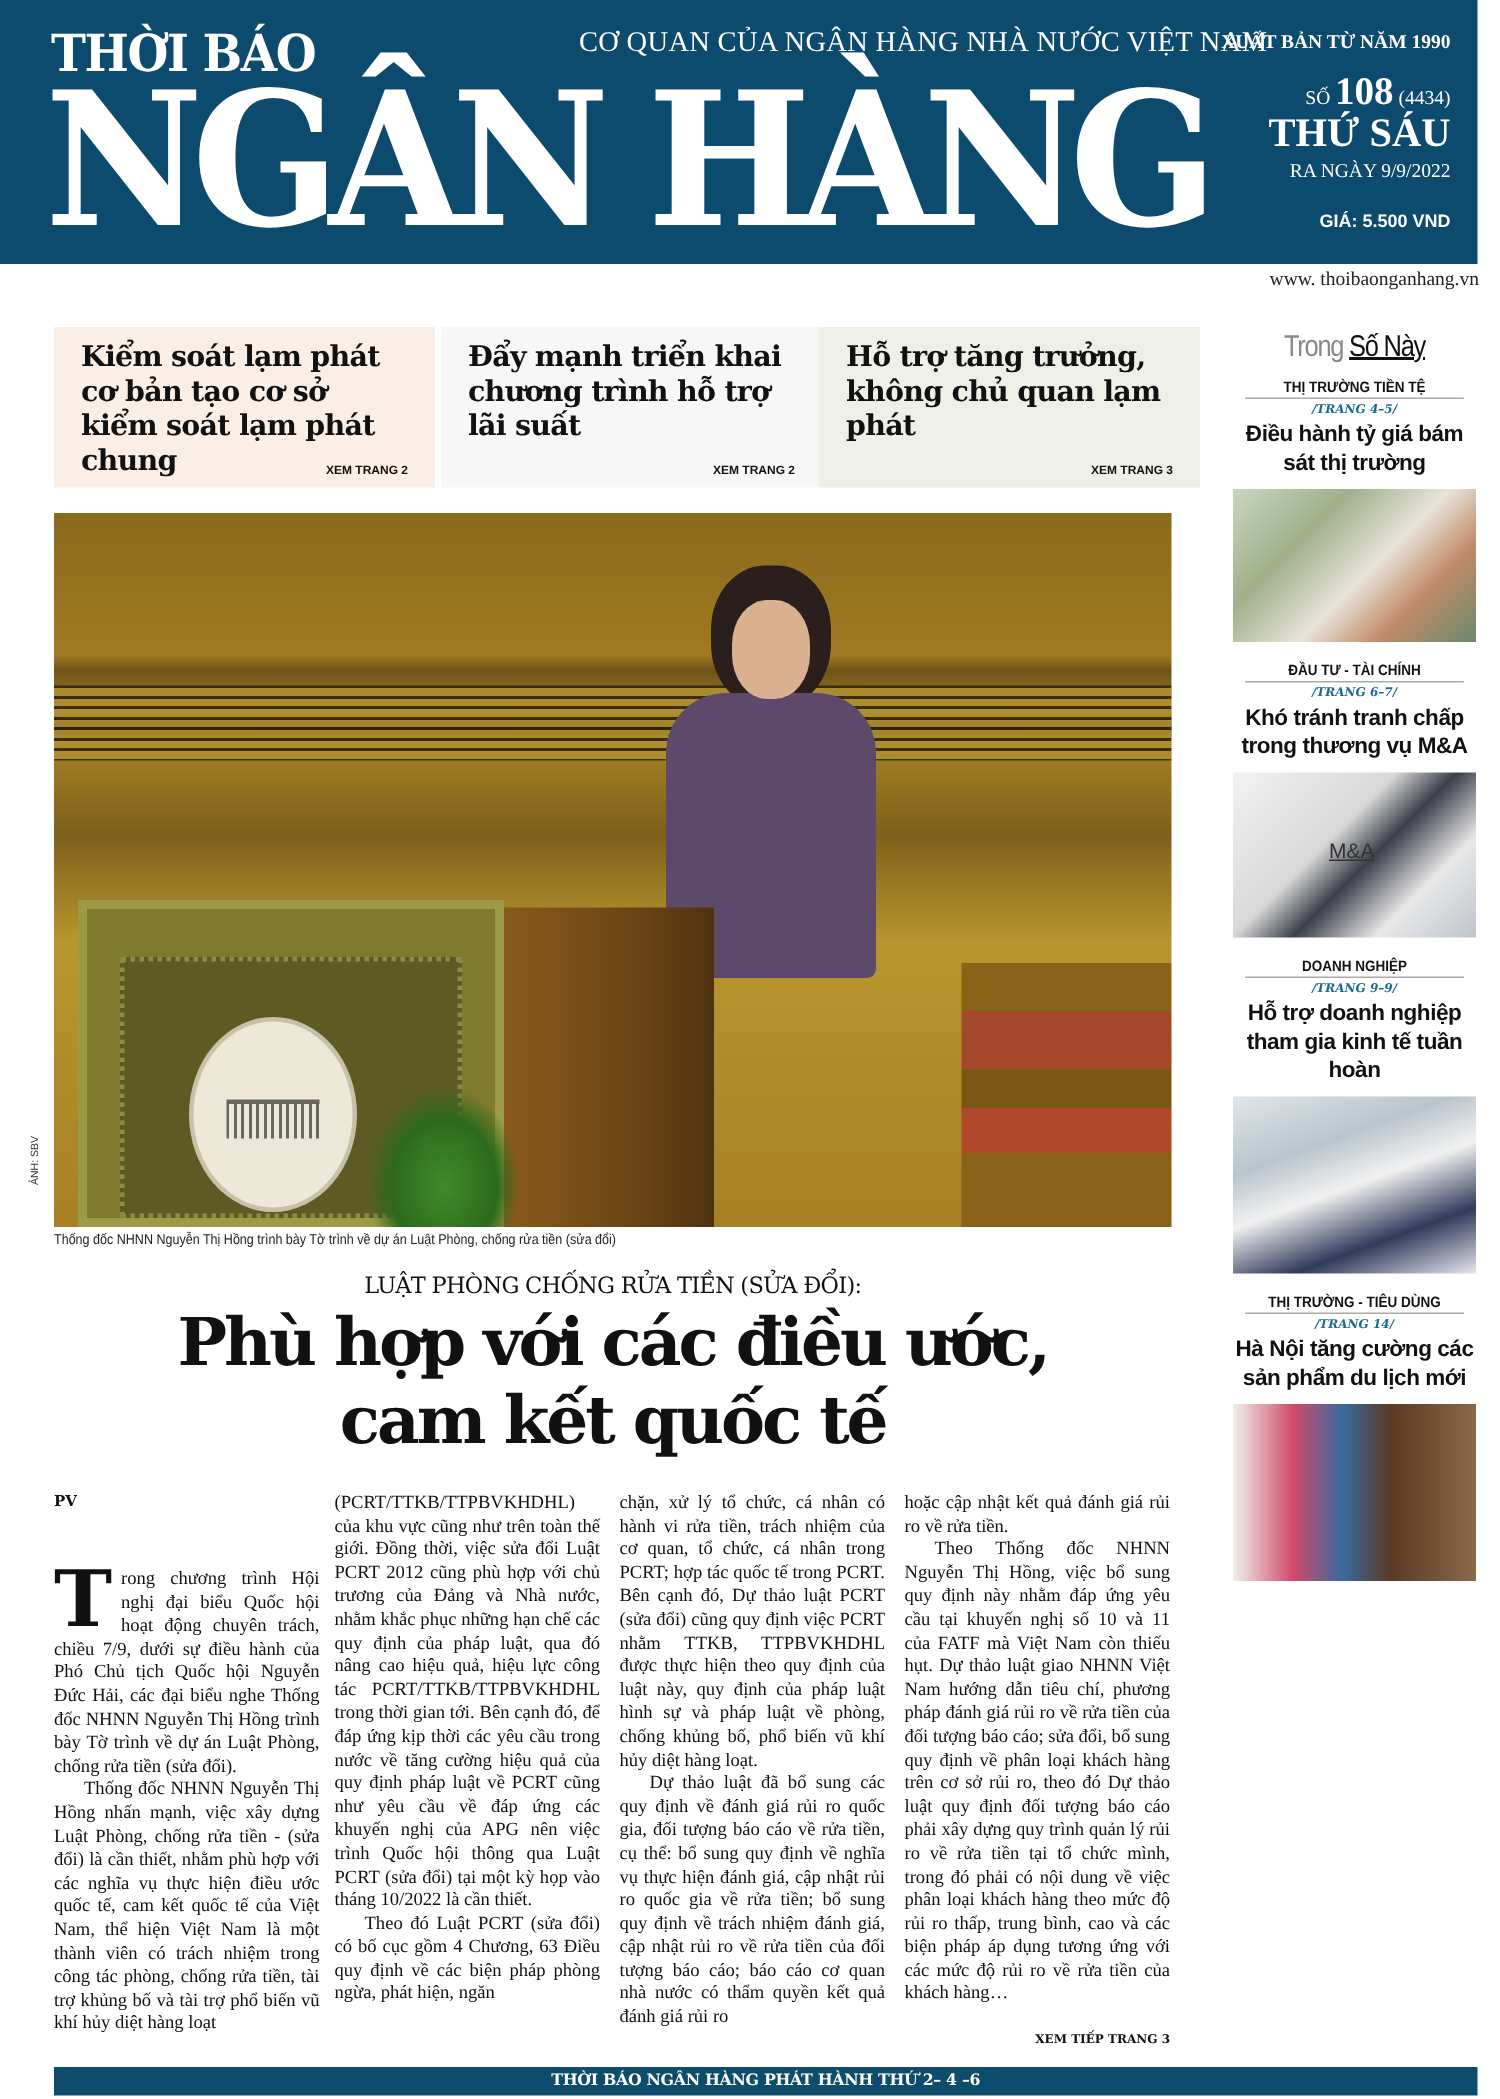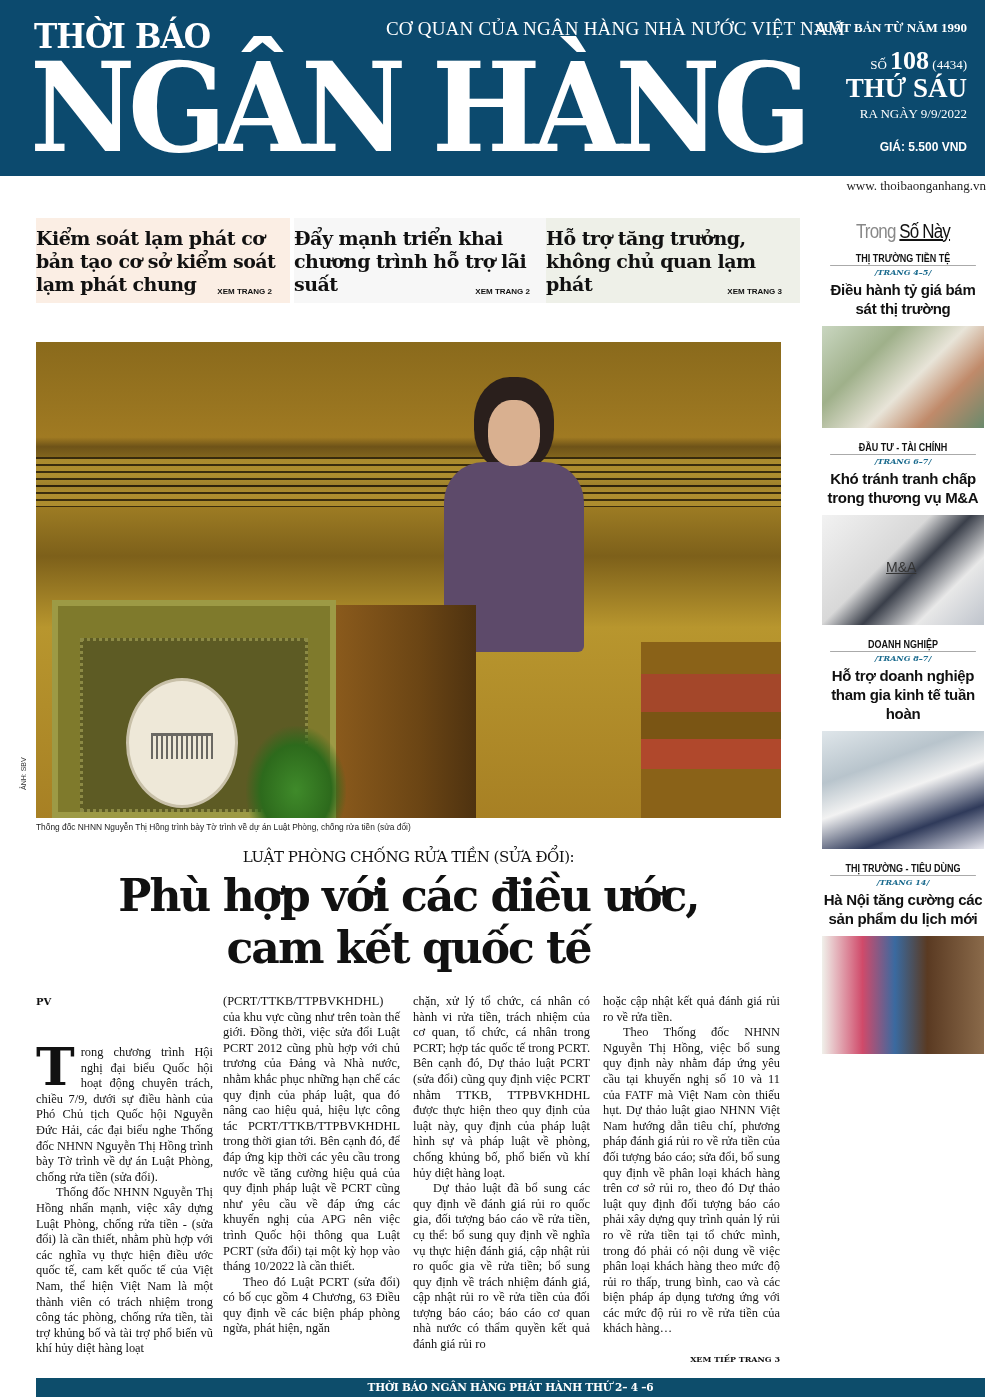--- a/index.html
+++ b/index.html
@@ -14,21 +14,21 @@
   .mh-right { position: absolute; right: 18px; top: 20px; width: 170px; text-align: right; font-family: "Liberation Serif", serif; }
   .mh-since { font-weight: bold; font-size: 13px; }
   .mh-issue { margin-top: 10px; font-size: 13px; }
   .mh-issue .num { font-size: 26px; font-weight: bold; }
   .mh-day { font-size: 27px; font-weight: bold; line-height: 28px; margin-top: -2px; }
   .mh-date { font-size: 13px; margin-top: 4px; }
   .mh-price { font-size: 12px; font-weight: bold; margin-top: 18px; font-family: "Liberation Sans", sans-serif; }
   .website { position: absolute; right: 14px; top: 178px; font-family: "Liberation Serif", serif; font-size: 13px; color: #222; }
 
   
-  .teaser { position: absolute; top: 218px; width: 254px; height: 85px; padding: 9px 0; }
+  .teaser { position: absolute; top: 218px; width: 254px; height: 107px; padding: 9px 18px; }
   .teaser h3 { font-family: "DejaVu Serif", serif; font-weight: bold; font-size: 19px; line-height: 23px; letter-spacing: -0.5px; color: #111; }
   .teaser .see { position: absolute; right: 18px; bottom: 7px; font-family: "Liberation Sans", sans-serif; font-weight: bold; font-size: 8px; }
 
   
   .main-photo { position: absolute; left: 36px; top: 342px; width: 745px; height: 476px; overflow: hidden;
     background: linear-gradient(180deg, #8a6a1c 0%, #a07a22 20%, #6e5318 22%, #a58326 28%, #3b2e12 30%, #a58326 32%, #7d601a 45%, #b8962e 60%, #a78024 100%); }
   .wall-lines { position: absolute; left: 0; right: 0; top: 115px; height: 50px;
     background: repeating-linear-gradient(180deg, #2a200a 0 2px, #b09030 2px 7px); opacity: 0.85; }
   .podium { position: absolute; left: 16px; top: 258px; width: 284px; height: 218px; background: #7f7a2c; border: 6px solid #9d9a45; }
   .podium-inner { position: absolute; left: 22px; top: 32px; right: 22px; bottom: 0; background: #5d5b24; border: 3px dotted #8c8a45; }
@@ -174,21 +174,21 @@
     <div class="sb-cat">ĐẦU TƯ - TÀI CHÍNH</div>
     <div class="sb-page">/TRANG 6–7/</div>
     <div class="sb-head">Khó tránh tranh chấp trong thương vụ M&amp;A</div>
     <div class="sb-img img-ma">
         <span>M&amp;A</span>
       </div>
   </div>
 
   <div class="sb-item">
     <div class="sb-cat">DOANH NGHIỆP</div>
-    <div class="sb-page">/TRANG 8–7/</div>
+    <div class="sb-page">/TRANG 9–9/</div>
     <div class="sb-head">Hỗ trợ doanh nghiệp tham gia kinh tế tuần hoàn</div>
     <div class="sb-img img-factory"></div>
   </div>
 
 
   <div class="sb-item">
     <div class="sb-cat">THỊ TRƯỜNG - TIÊU DÙNG</div>
     <div class="sb-page">/TRANG 14/</div>
     <div class="sb-head">Hà Nội tăng cường các sản phẩm du lịch mới</div>
     <div class="sb-img img-art"></div>

